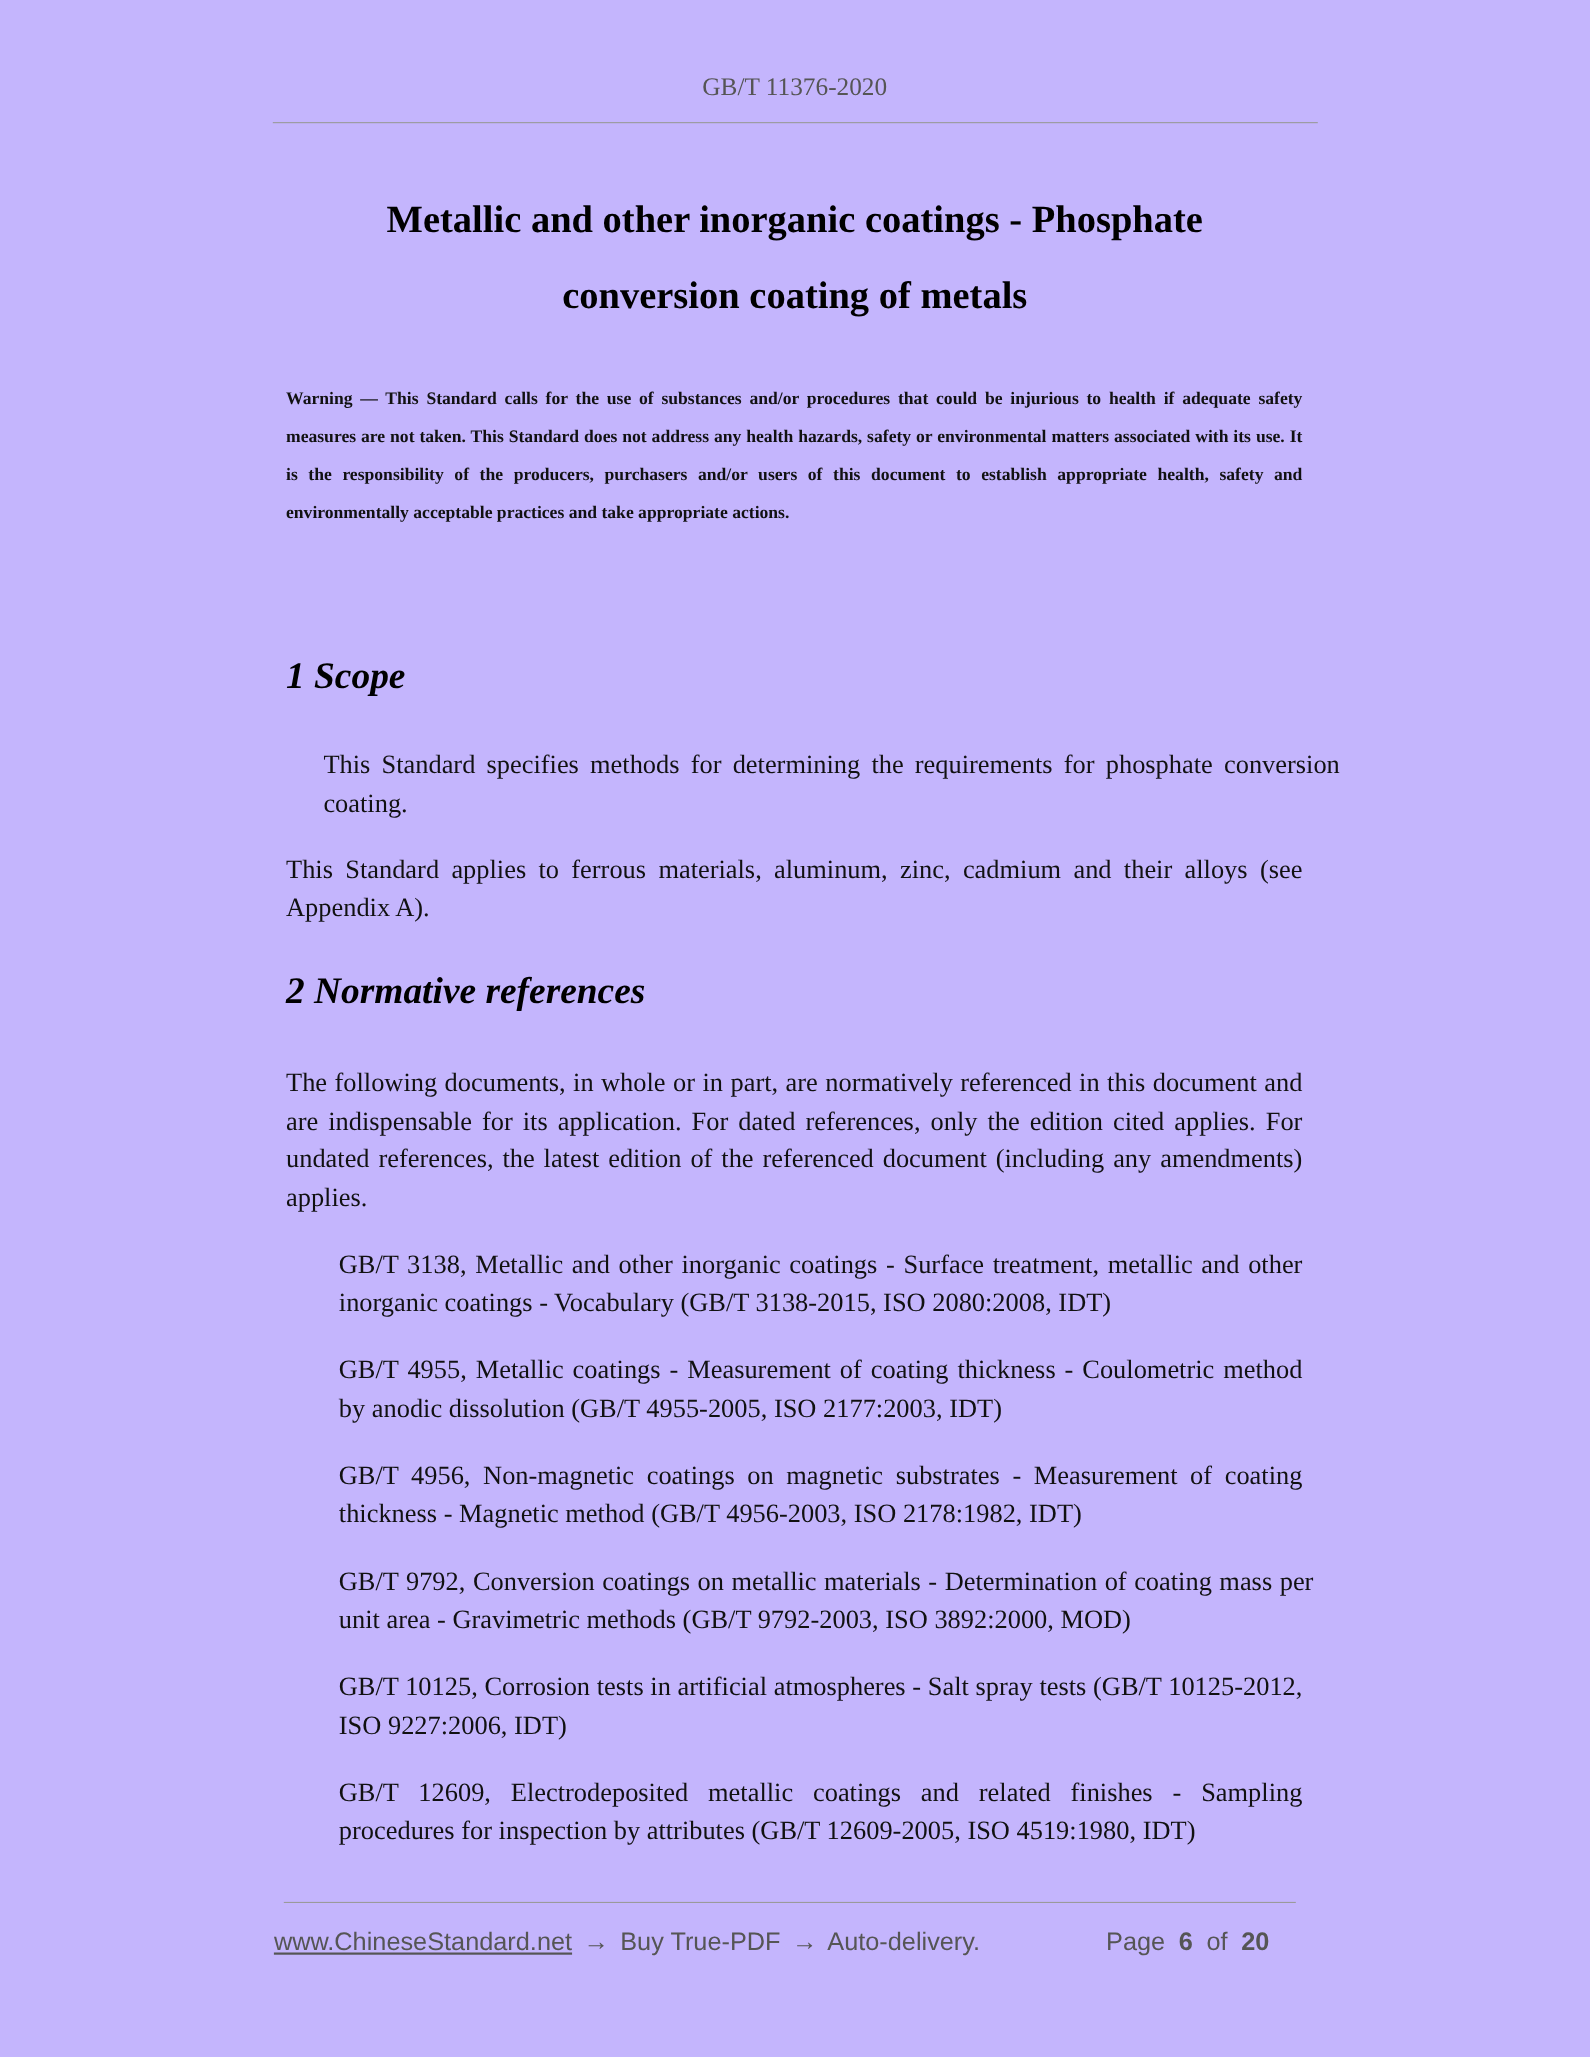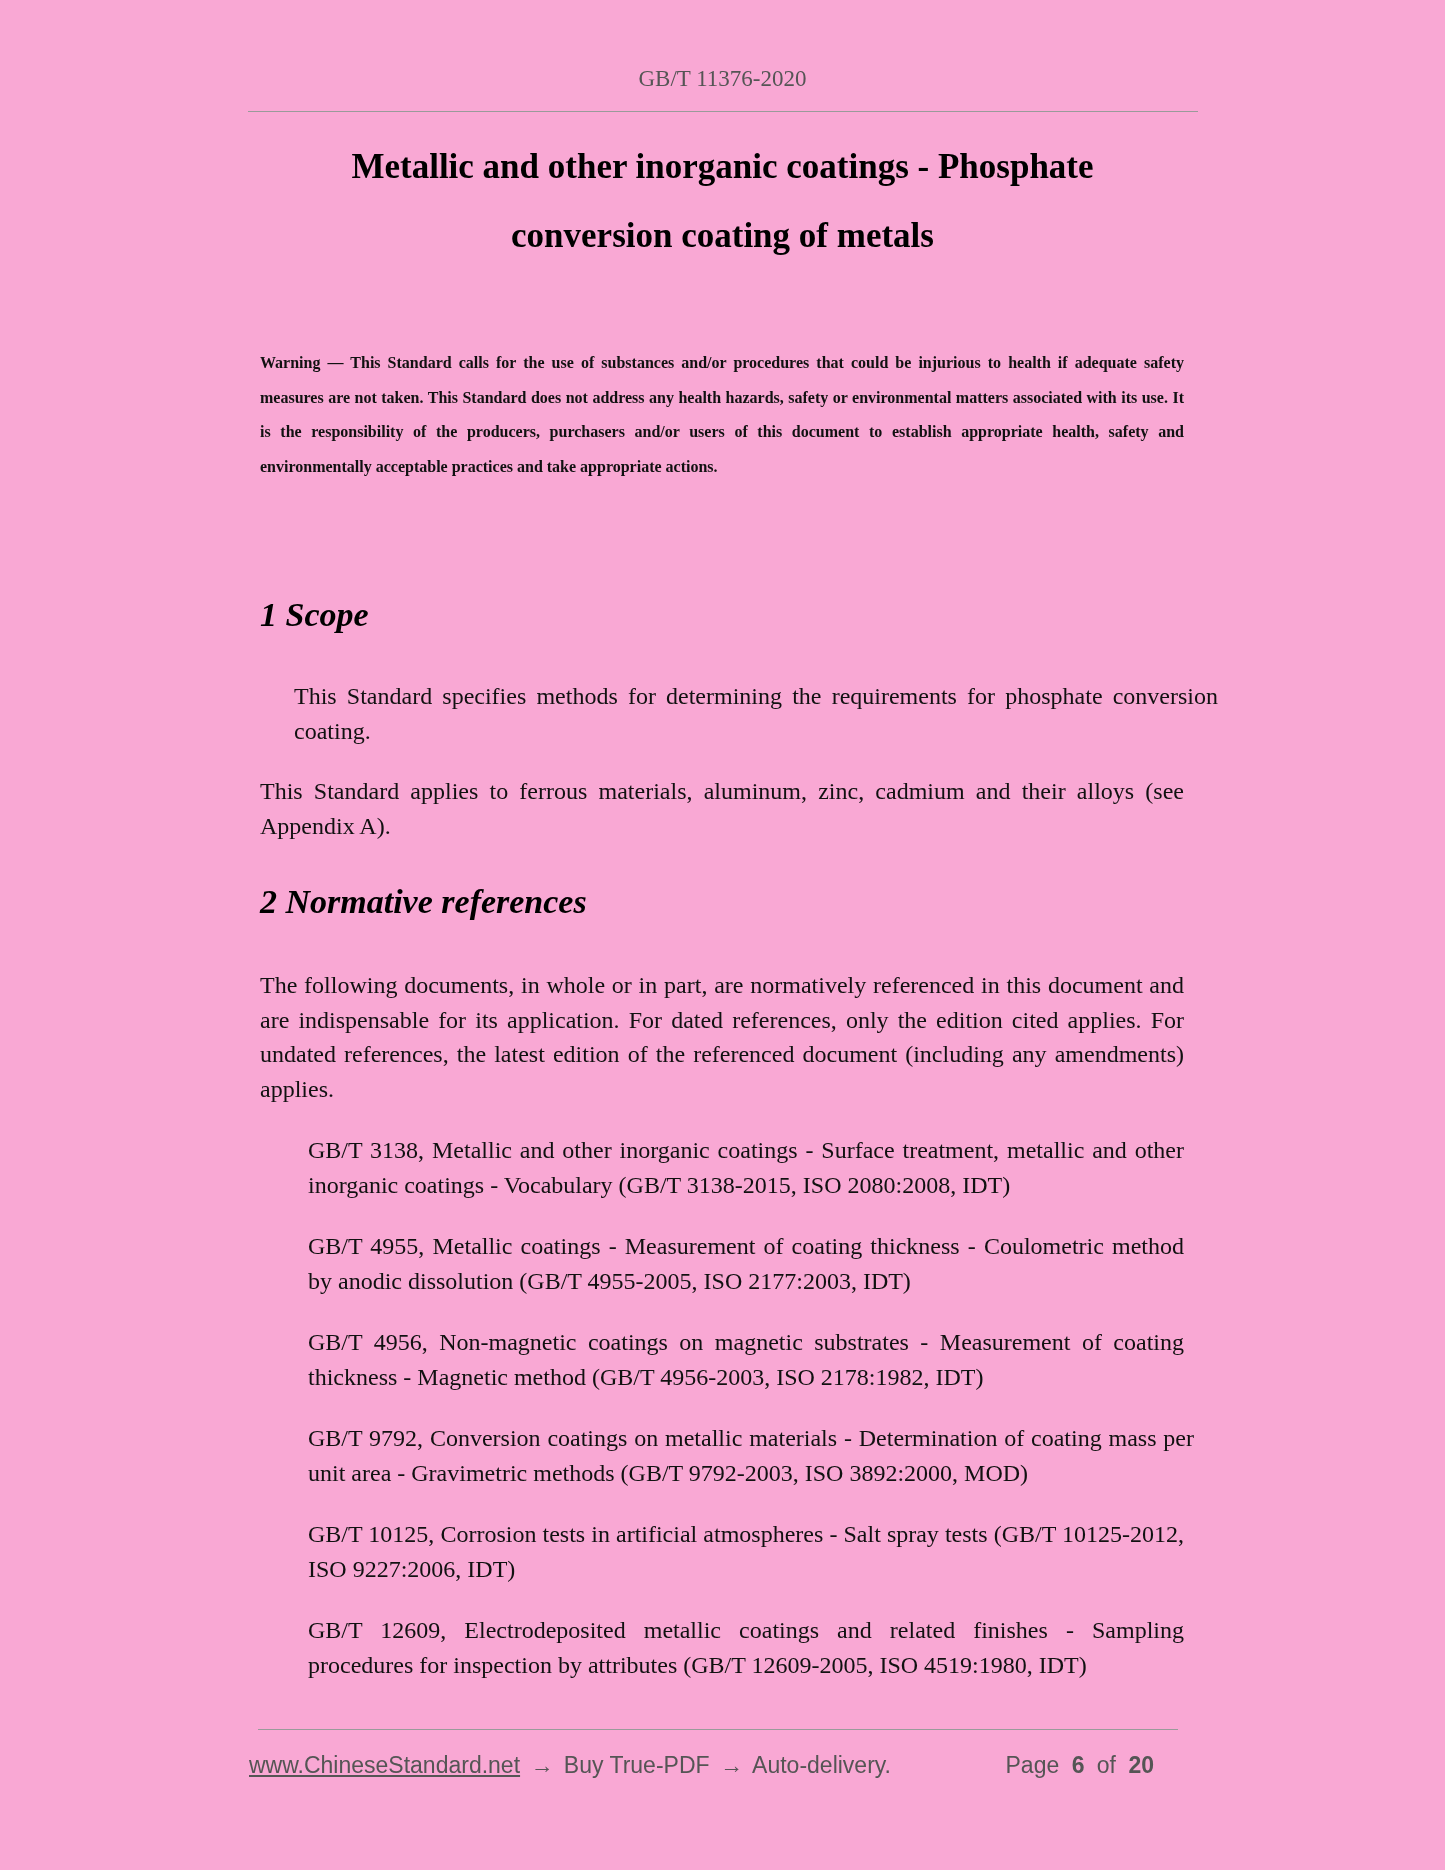--- a/index.html
+++ b/index.html
@@ -1,30 +1,30 @@
 <!DOCTYPE html>
 <html><head>
   <meta charset="utf-8">
   <style>
     html, body { margin: 0; padding: 0; background: #ffffff; }
     body { width: 1445px; height: 1870px; position: relative; overflow: hidden; }
-    .page { position: absolute; left: 0; top: 0; width: 1445px; height: 1870px; background: #f9a8d4; }
+    .page { position: absolute; left: 0; top: 0; width: 1445px; height: 1870px; background: #c4b5fd; }
     .serif { font-family: "Liberation Serif", "DejaVu Serif", serif; }
     .sans { font-family: "Liberation Sans", "DejaVu Sans", sans-serif; }
 
     .running-header {
       position: absolute; left: 0; width: 1445px; top: 64px;
       text-align: center; font-size: 23px; color: #555555; line-height: 30px;
     }
     .header-rule {
       position: absolute; left: 248px; width: 950px; top: 111px; height: 0;
       border-top: 1.5px solid #9a9a9a;
     }
     .doc-title {
-      position: absolute; left: 0; width: 1445px; top: 132px;
+      position: absolute; left: 0; width: 1445px; top: 165px;
       text-align: center; font-weight: bold; font-size: 35px; line-height: 69px; color: #000;
       margin: 0;
     }
     .block {
       position: absolute; left: 260px; width: 924px; margin: 0;
       color: #111; text-align: justify; text-align-last: left;
     }
     .warning { top: 346px; font-weight: bold; font-size: 16px; line-height: 34.5px; }
     .section-heading { font-weight: bold; font-size: 34px; line-height: 40px; color: #000; font-style: italic; }
     .h-scope { top: 595px; }

